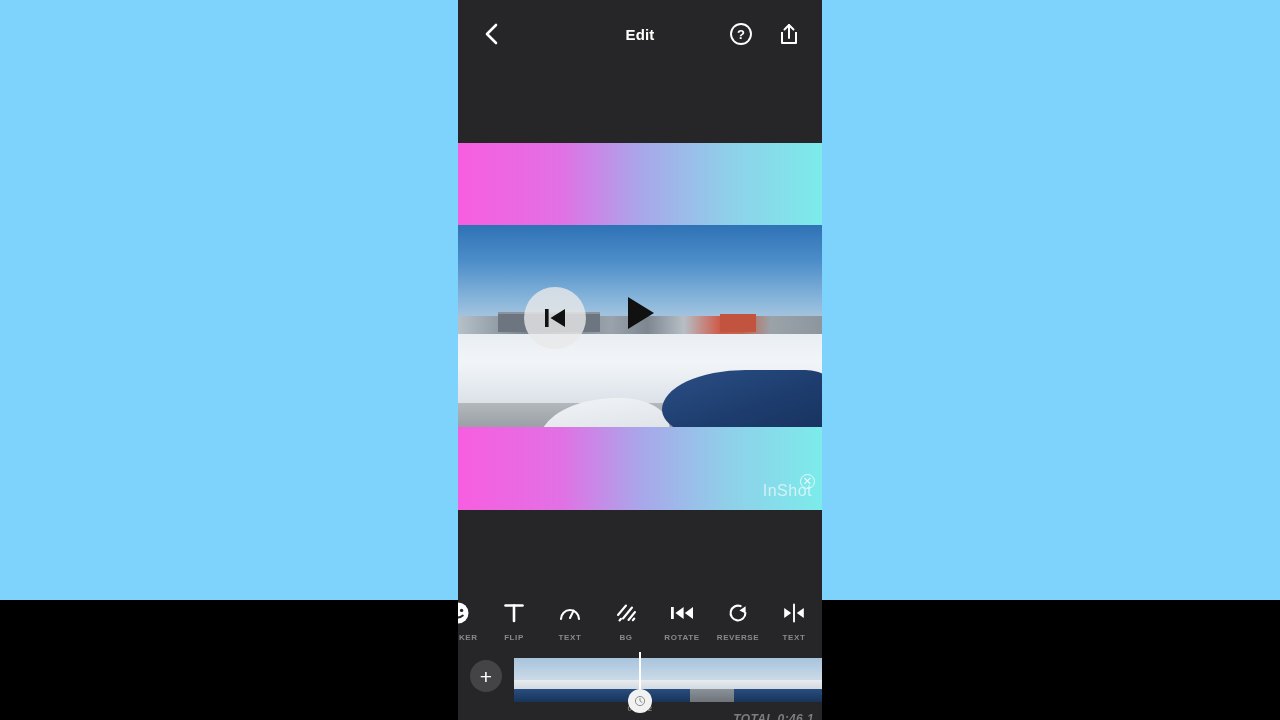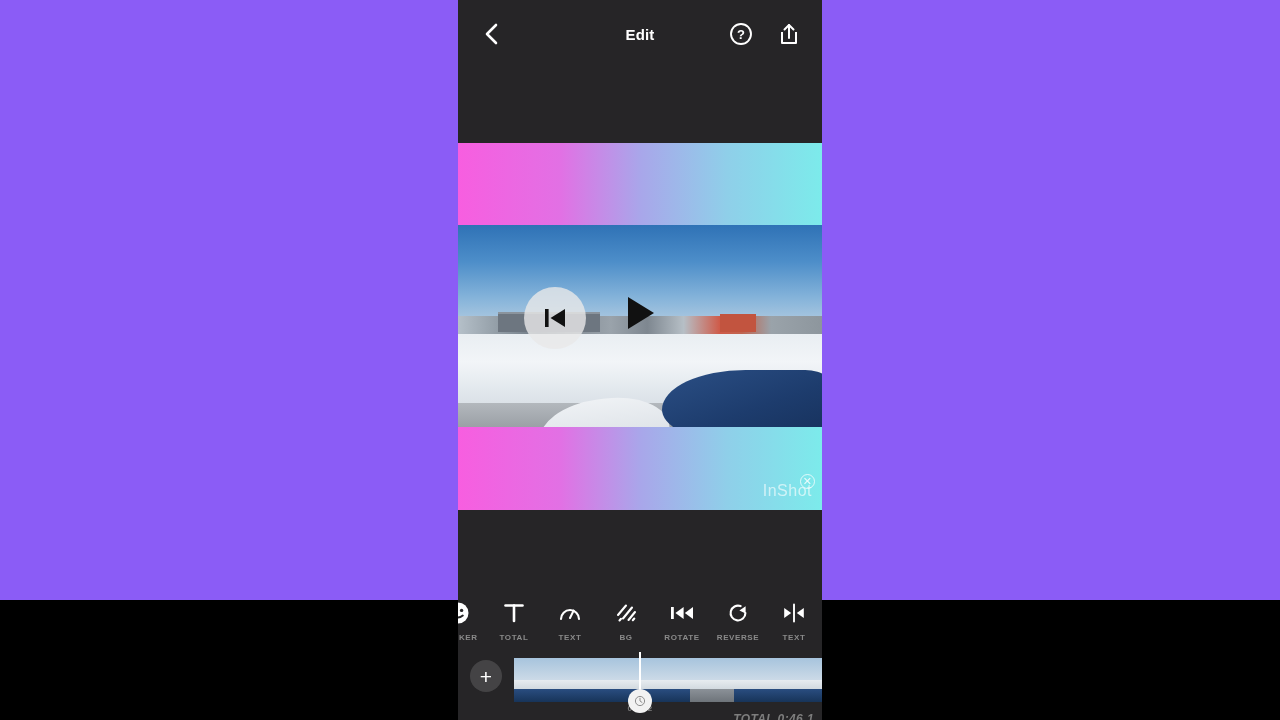--- a/index.html
+++ b/index.html
@@ -2,21 +2,21 @@
 <html><head>
 <meta charset="utf-8">
 <style>
   * { box-sizing: border-box; margin: 0; padding: 0; }
   html, body {
     width: 1280px; height: 720px;
     background: #000;
     overflow: hidden;
     font-family: "Liberation Sans", sans-serif;
   }
-  #stage { position: relative; width: 1280px; height: 600px; background: #8b5cf6; }
+  #stage { position: relative; width: 1280px; height: 600px; background: #7dd3fc; }
 
   
   .panel {
     position: absolute; left: 458px; top: 0;
     width: 364px; height: 720px;
     background: #262527;
     overflow: hidden;
   }
 
   
@@ -254,21 +254,21 @@
           </div>
           <div class="tool-lbl">STICKER</div>
         </div>
         <div class="tool">
           <div class="tool-ico">
             <svg width="24" height="24" viewBox="0 0 24 24">
               <path d="M3.5 4.5 L20.5 4.5" stroke="#fff" stroke-width="2.6" stroke-linecap="round"></path>
               <path d="M12 4.5 L12 20" stroke="#fff" stroke-width="2.6" stroke-linecap="round"></path>
             </svg>
           </div>
-          <div class="tool-lbl">TOTAL</div>
+          <div class="tool-lbl">FLIP</div>
         </div>
         <div class="tool">
           <div class="tool-ico">
             <svg width="24" height="24" viewBox="0 0 24 24">
               <path d="M3 18 A9 9 0 1 1 21 18" stroke="#fff" stroke-width="2.1" fill="none" stroke-linecap="round"></path>
               <path d="M12 17 L15.6 9.6" stroke="#fff" stroke-width="2.1" fill="none" stroke-linecap="round"></path>
             </svg>
           </div>
           <div class="tool-lbl">TEXT</div>
         </div>

